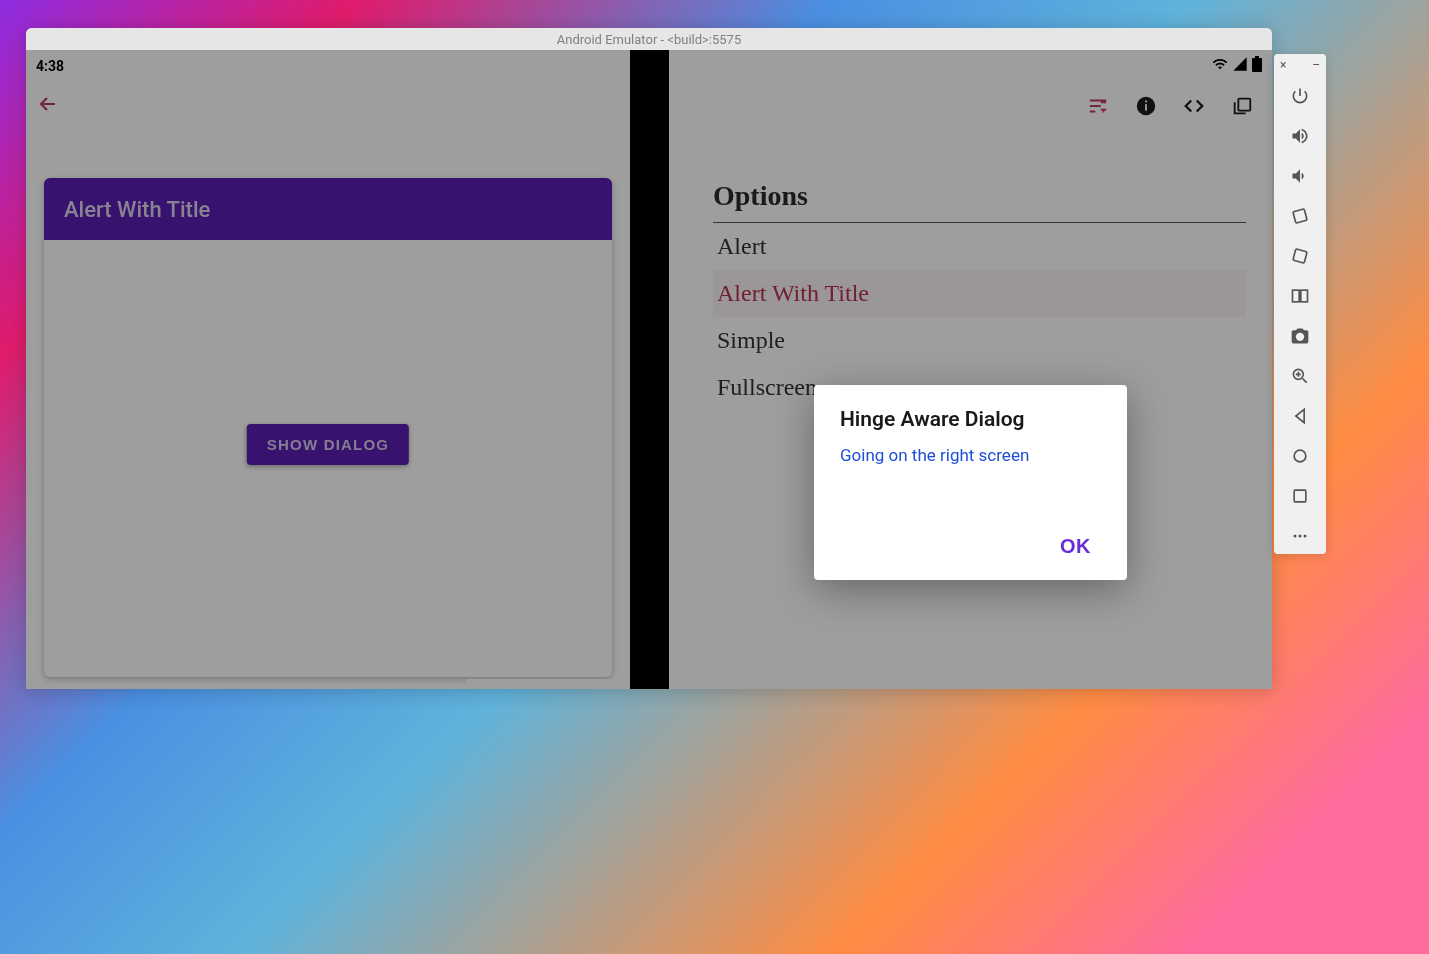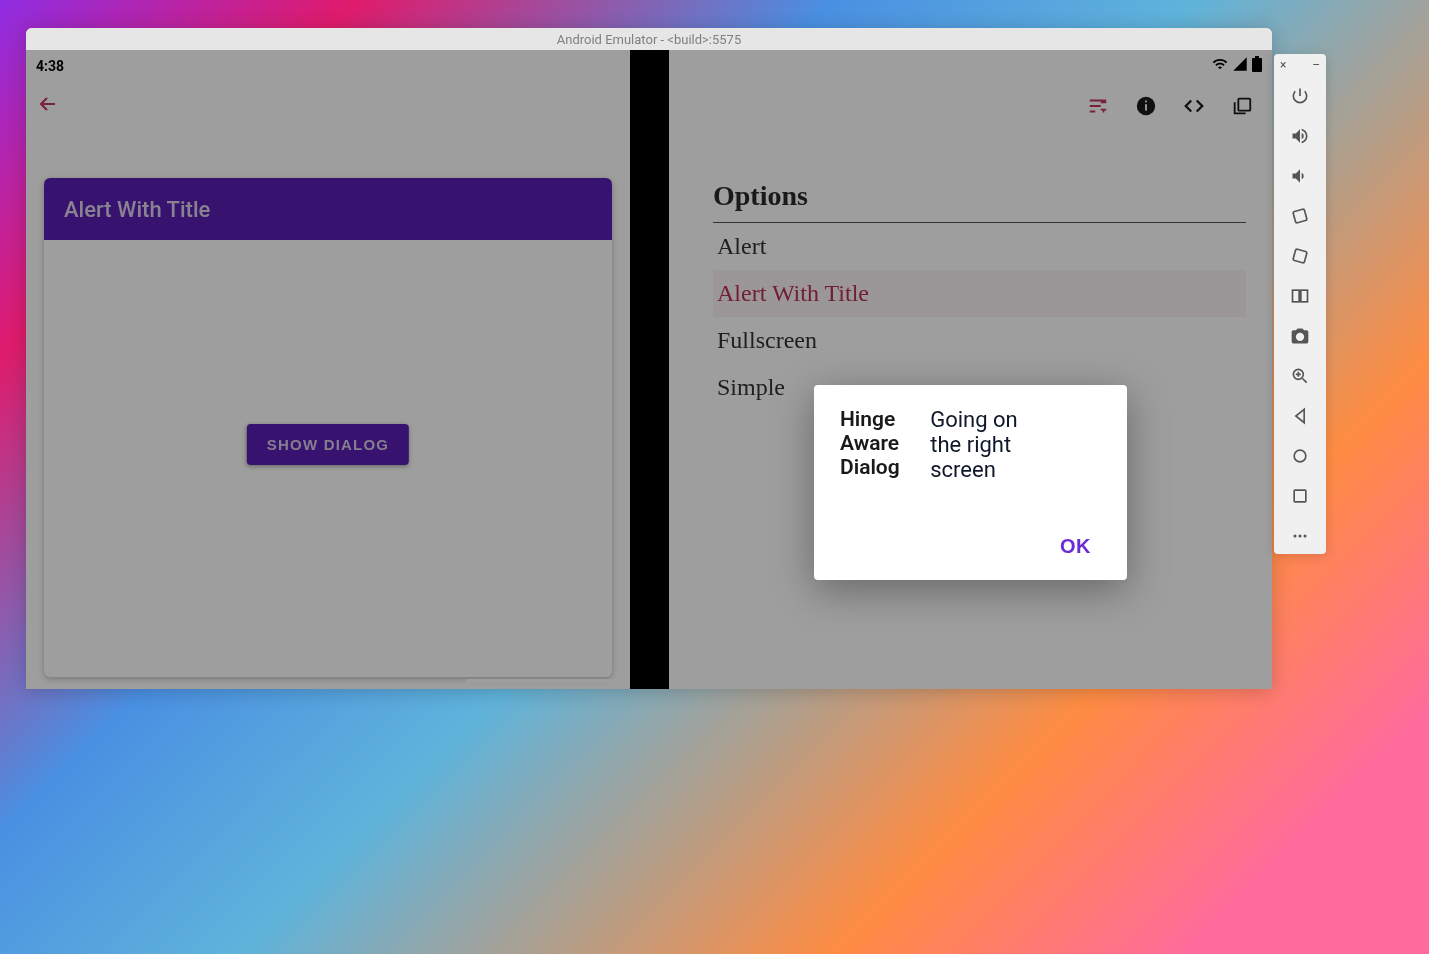--- a/index.html
+++ b/index.html
@@ -167,24 +167,24 @@
       z-index: 50;
       left: 788px;
       top: 335px;
       width: 313px;
       height: 195px;
       background: #fff;
       border-radius: 4px;
       box-shadow: 0 10px 40px rgba(0,0,0,0.35);
       padding: 22px 26px 14px 26px;
       display: flex;
-      flex-direction: row;
+      flex-direction: column;
     }
     .dialog-title { font-size: 21px; font-weight: 600; color: #1a1a1a; margin-bottom: 14px; }
-    .dialog-body { font-size: 22px; color: #0f172a; }
+    .dialog-body { font-size: 17px; color: #1d4ed8; }
     .dialog-actions { margin-top: auto; display: flex; justify-content: flex-end; }
     .dialog-ok { color: #6a2bd9; font-weight: 700; font-size: 20px; background: none; border: none; padding: 8px 10px; letter-spacing: 0.5px; }
 
     .nav-pill {
       position: absolute;
       bottom: 6px;
       width: 160px;
       height: 4px;
       background: #fff;
       border-radius: 2px;
@@ -294,22 +294,22 @@
           <svg viewBox="0 0 24 24" width="22" height="22" fill="none" stroke="#1a1a1a" stroke-width="2">
               <rect x="8" y="4" width="13" height="13" rx="1"></rect>
               <path d="M4 8v12h12"></path>
             </svg>
         </span>
       </div>
       <div class="options-panel">
         <div class="options-title">Options</div>
         <div class="option-item">Alert</div>
         <div class="option-item selected">Alert With Title</div>
+        <div class="option-item">Simple</div>
         <div class="option-item">Fullscreen</div>
-        <div class="option-item">Simple</div>
       </div>
     </div>
 
     <div class="scrim"></div>
 
     <div class="dialog">
       <div class="dialog-title">Hinge Aware Dialog</div>
       <div class="dialog-body">Going on the right screen</div>
       <div class="dialog-actions">
         <button class="dialog-ok">OK</button>

